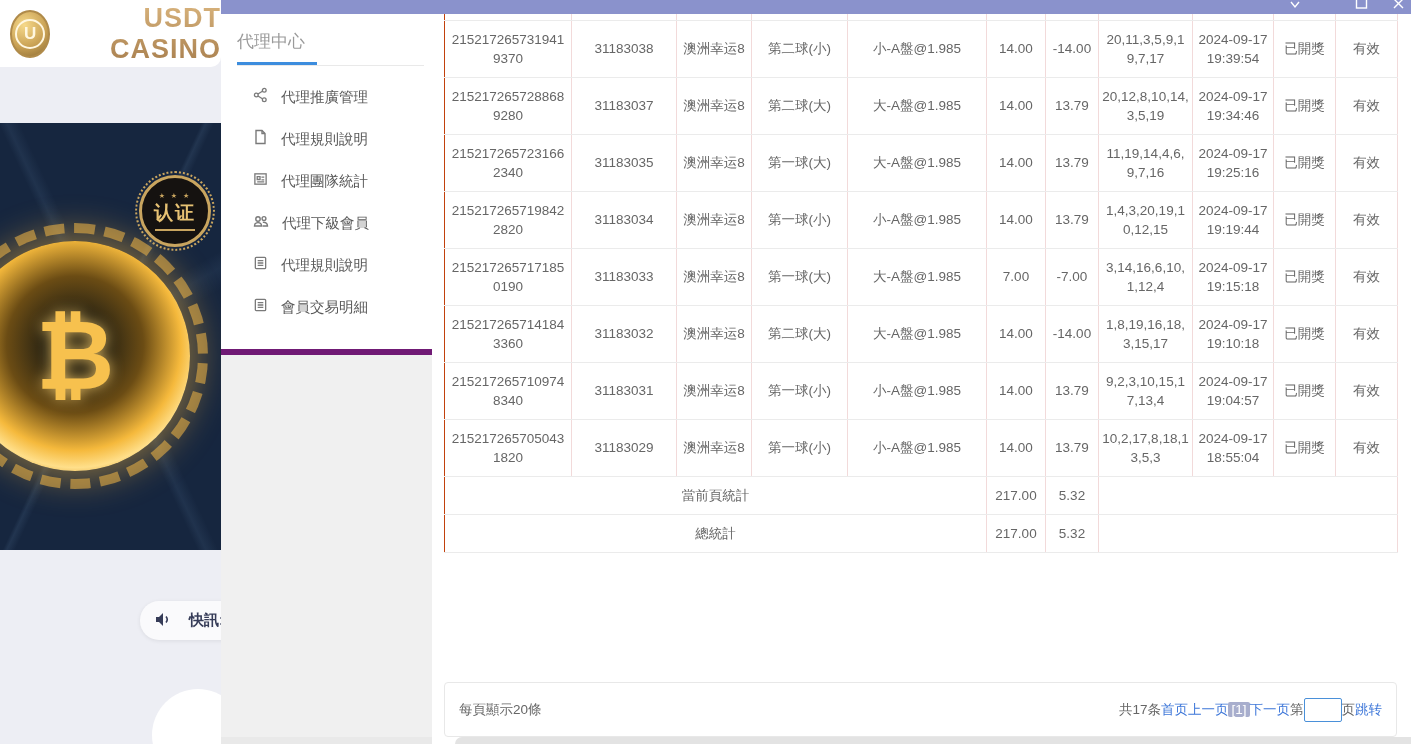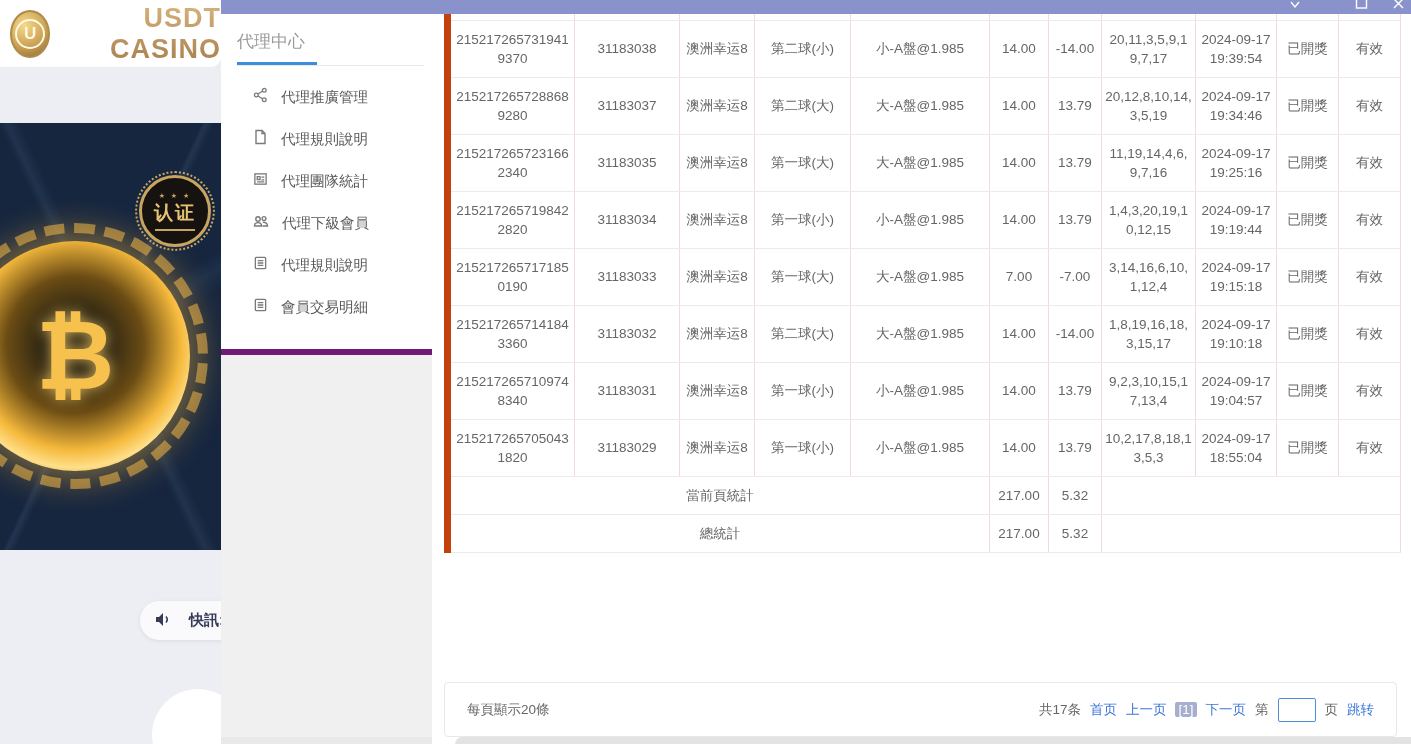--- a/index.html
+++ b/index.html
@@ -62,31 +62,31 @@
   .sb-item { display:flex; align-items:center; gap:13px; padding:11px 0 11px 32px; cursor:pointer; }
   .sb-item .lbl { font-size:14.5px; color:#595959; }
   .sb-item svg { stroke:#7a7a7a; fill:none; stroke-width:1.4; flex:0 0 auto; }
 
   
   #main { left:444px; top:14px; width:953px; z-index:3; }
   table { border-collapse:collapse; table-layout:fixed; width:953px; }
   td { border-right:1px solid #f2dada; border-bottom:1px solid #ebebeb; text-align:center;
        vertical-align:middle; font-size:13.5px; color:#666; line-height:19px; padding:2px 3px;
        background:#fff; }
-  tr td:first-child { border-left:7px solid #c2410c; }
+  tr td:first-child { border-left:1px solid #c2410c; }
   tr.sliver td { height:6px; padding:0; }
   tr.data-row td { height:57px; }
   td.break { word-break:break-all; }
   tr.sum-row td { height:38px; font-size:13.5px; }
 
   
   #pager { left:444px; top:682px; width:953px; height:55px; background:#fff; border:1px solid #e8e8e8;
            border-radius:4px; z-index:3; display:flex; align-items:center; justify-content:space-between;
-           padding:0 22px; font-size:13.5px; color:#666; }
-  #pager .right { display:flex; align-items:center; gap:9px; }
+           padding:0 14px; font-size:13.5px; color:#666; }
+  #pager .right { display:flex; align-items:center; }
   .plink { color:#3e77d9; cursor:pointer; text-decoration:none; }
   #page-current { background:#a8aecd; color:#fff; padding:0 3px; border-radius:2px; }
   #page-input { width:38px; height:24px; border:1px solid #4a90d9; border-radius:2px; outline:none;
                 font-size:13px; text-align:center; color:#666; }
 
   
   #strip-left { left:221px; top:737px; width:211px; height:7px; background:#e9e9e9; z-index:4; }
   #strip-main { left:455px; top:737px; width:956px; height:7px; background:#e3e3e3;
                 border-radius:8px 0 0 0; z-index:4; }
 </style>

